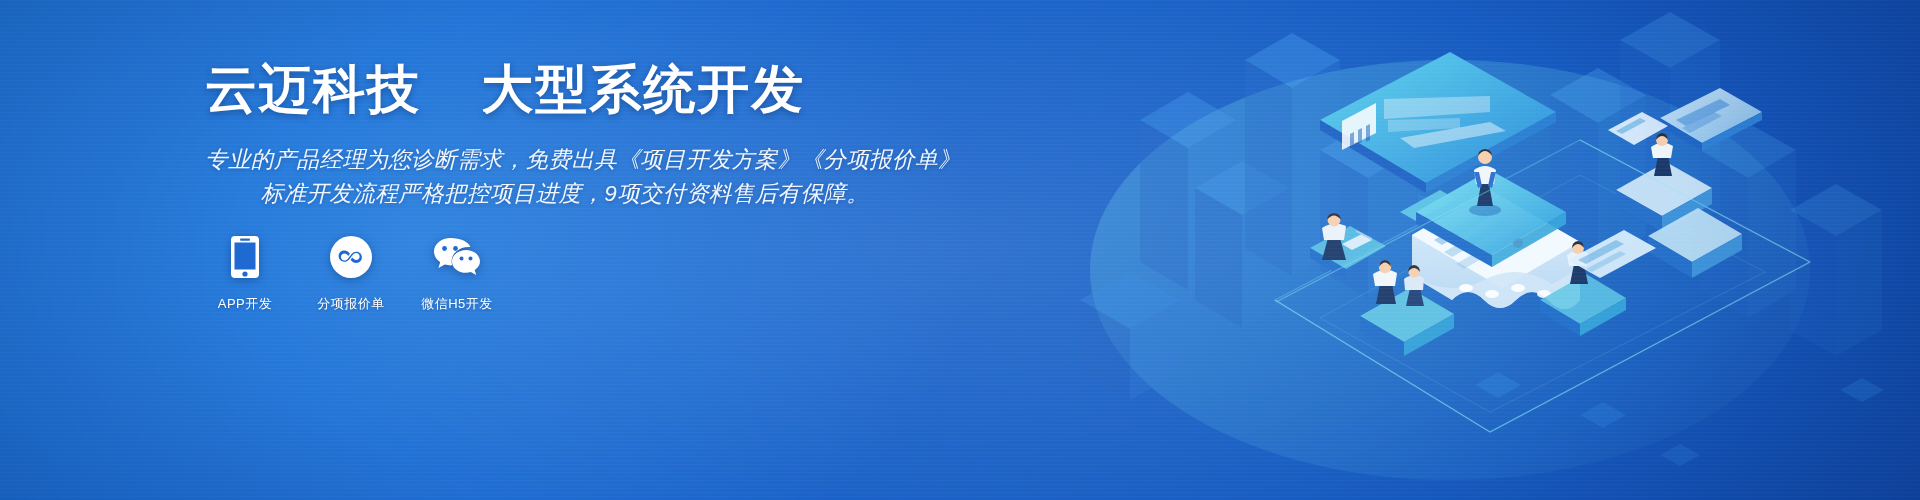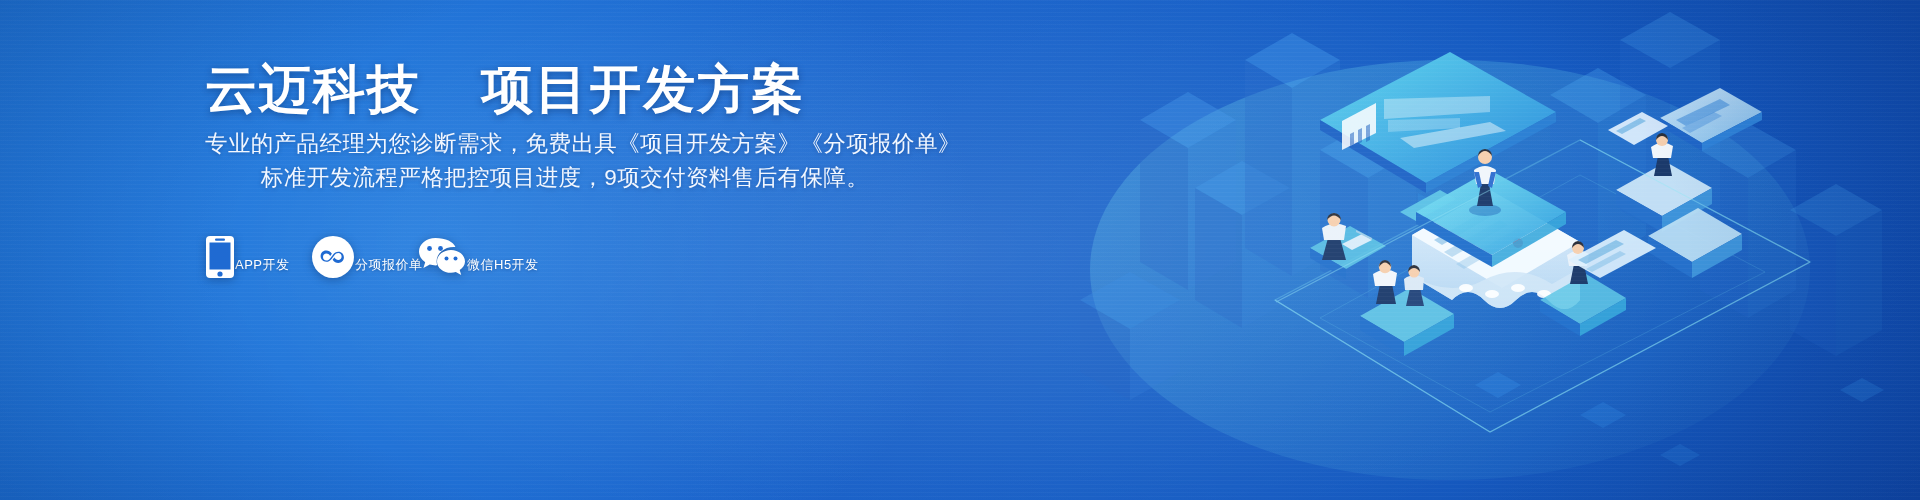--- a/index.html
+++ b/index.html
@@ -39,33 +39,34 @@
     color:#fff;
   }
   #headline{
     font-family:"DejaVu Sans","Liberation Sans",sans-serif;
     font-size:52px; font-weight:700; letter-spacing:2px;
     line-height:1.05; white-space:nowrap;
     text-shadow:0 2px 7px rgba(3,30,80,.40);
   }
   #headline .gap{ display:inline-block; width:20px; }
   #sub{
-    margin-top:10px;
+    margin-top:26px;
     font-size:22.5px; line-height:34px; letter-spacing:.4px;
     color:#f2f7ff; white-space:nowrap;
     text-shadow:0 1px 4px rgba(3,30,80,.30);
+    font-style:italic;
   }
   #sub .l2{ display:block;text-align:center; }
 
   
   #icons{
     position:absolute; left:205px; top:234px;
     display:flex; align-items:flex-start; gap:26px;
   }
-  .svc{ width:80px; display:flex; flex-direction:row; align-items:center; cursor:pointer; }
+  .svc{ width:80px; display:flex; flex-direction:column; align-items:center; cursor:pointer; }
   .svc .glyph{
     height:46px; display:flex; align-items:center; justify-content:center;
     filter:drop-shadow(0 2px 5px rgba(3,30,80,.35));
   }
   .svc .cap{
     margin-top:15px; font-size:13px; color:#ffffff; letter-spacing:.5px;
     white-space:nowrap; text-shadow:0 1px 3px rgba(3,30,80,.35);
   }
 
   
@@ -309,21 +310,21 @@
     </svg>
   </div>
 
   <div id="scan"></div>
   <div id="vign"></div>
 
   <div id="copy">
     <h1 id="headline">
       <span>云迈科技</span>
       <span class="gap"></span>
-      <span>项目开发方案</span>
+      <span>大型系统开发</span>
     </h1>
     <div id="sub">
       <span class="l1">专业的产品经理为您诊断需求，免费出具《项目开发方案》《分项报价单》</span>
       <span class="l2">标准开发流程严格把控项目进度，9项交付资料售后有保障。</span>
     </div>
   </div>
 
   <div id="icons">
 
     <div class="svc">

